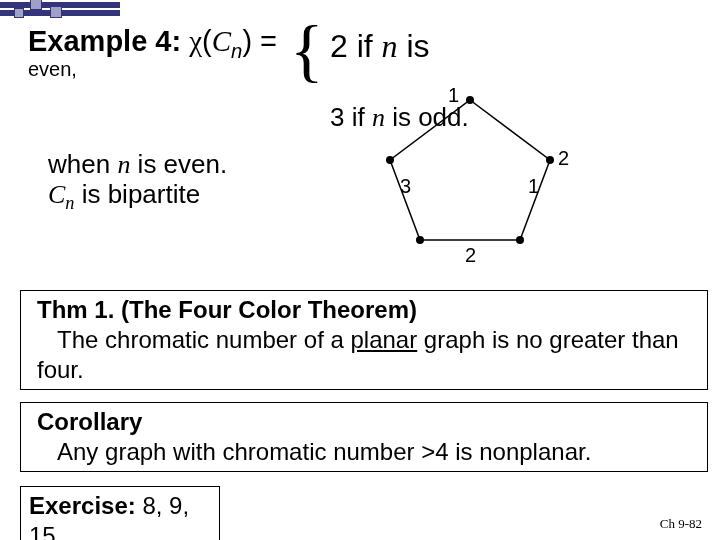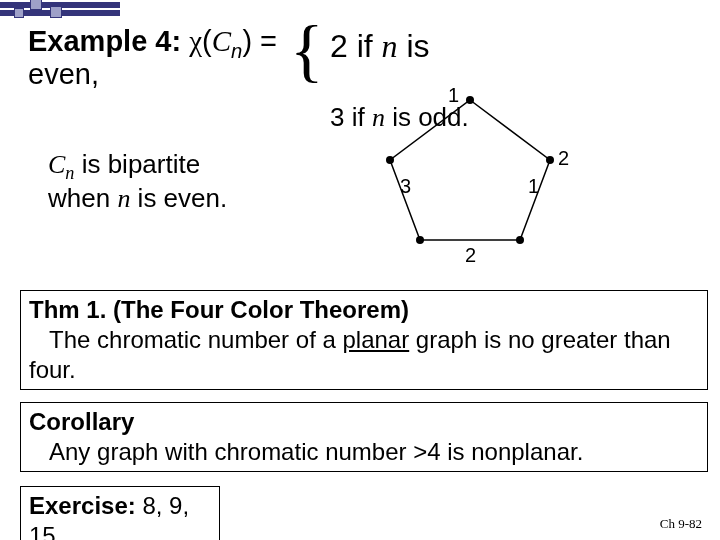--- a/index.html
+++ b/index.html
@@ -9,28 +9,28 @@
   .deco .sq { position: absolute; background: #9ea0c8; border: 1px solid #34347a; }
   .slide { position: absolute; top: 24px; left: 28px; right: 20px; }
   .line1 { font-size: 29px; line-height: 1.2; }
   .line1 .ex { font-weight: bold; }
   .line1 .chi { font-family: 'Times New Roman', serif; }
   .line1 .Cn { font-style: italic; font-family: 'Times New Roman', serif; }
   .line1 .sub { font-size: 0.7em; vertical-align: sub; font-style: italic; }
   .brace { position: absolute; left: 290px; top: 30px; font-family: 'Times New Roman', serif; font-size: 70px; line-height: 0.6; }
   .case1 { position: absolute; left: 330px; top: 28px; font-size: 32px; }
   .case2 { position: absolute; left: 330px; top: 90px; font-size: 26px; margin-top: 12px; }
-  .even { position: absolute; left: 28px; top: 58px; font-size: 29px; }
+  .even { position: absolute; left: 28px; top: 58px; font-size: 20px; }
   .bipart { position: absolute; left: 48px; top: 150px; font-size: 26px; line-height: 1.15; }
   .it { font-style: italic; font-family: 'Times New Roman', serif; }
   .subn { font-size: 0.7em; vertical-align: sub; font-style: italic; font-family: 'Times New Roman', serif; }
   .pentagon { position: absolute; left: 370px; top: 90px; width: 200px; height: 160px; }
   .pentagon svg { width: 100%; height: 100%; overflow: visible; }
   .vlabel { font-size: 20px; font-family: Arial, sans-serif; }
-  .box { position: absolute; border: 1.5px solid #000; padding: 4px 8px; font-size: 24px; line-height: 1.25; }
+  .box { position: absolute; border: 1.5px solid #000; padding: 4px 16px; font-size: 24px; line-height: 1.25; }
   .box.thm { left: 20px; top: 290px; right: 12px; }
   .box.cor { left: 20px; top: 402px; right: 12px; }
   .box.exr { left: 20px; top: 480px; width: 200px; padding: 4px 8px; margin-top: 6px; }
   .bold { font-weight: bold; }
   .und { text-decoration: underline; }
   .footer { position: absolute; right: 18px; bottom: 8px; font-size: 13px; font-family: Liberation Serif, serif; }
 </style>
 </head>
 <body>
 
@@ -56,24 +56,24 @@
 <div class="case1">
   <span>2</span><span> if </span><span class="it">n</span><span> is</span>
 </div>
 
 <div class="case2">
   <span>3</span><span> if </span><span class="it">n</span><span> is odd.</span>
 </div>
 
 <div class="bipart">
   <div>
-    <span class="it">C</span><span class="subn">n</span><span> is bipartite</span>
+    <span>when </span><span class="it">n</span><span> is even.</span>
   </div>
   <div>
-    <span>when </span><span class="it">n</span><span> is even.</span>
+    <span class="it">C</span><span class="subn">n</span><span> is bipartite</span>
   </div>
 </div>
 
 <div class="pentagon">
   <svg viewBox="0 0 200 160">
     <polygon points="100,10 180,70 150,150 50,150 20,70" fill="none" stroke="#000" stroke-width="1.5"></polygon>
     <circle cx="100" cy="10" r="4" fill="#000"></circle>
     <circle cx="180" cy="70" r="4" fill="#000"></circle>
     <circle cx="150" cy="150" r="4" fill="#000"></circle>
     <circle cx="50" cy="150" r="4" fill="#000"></circle>

